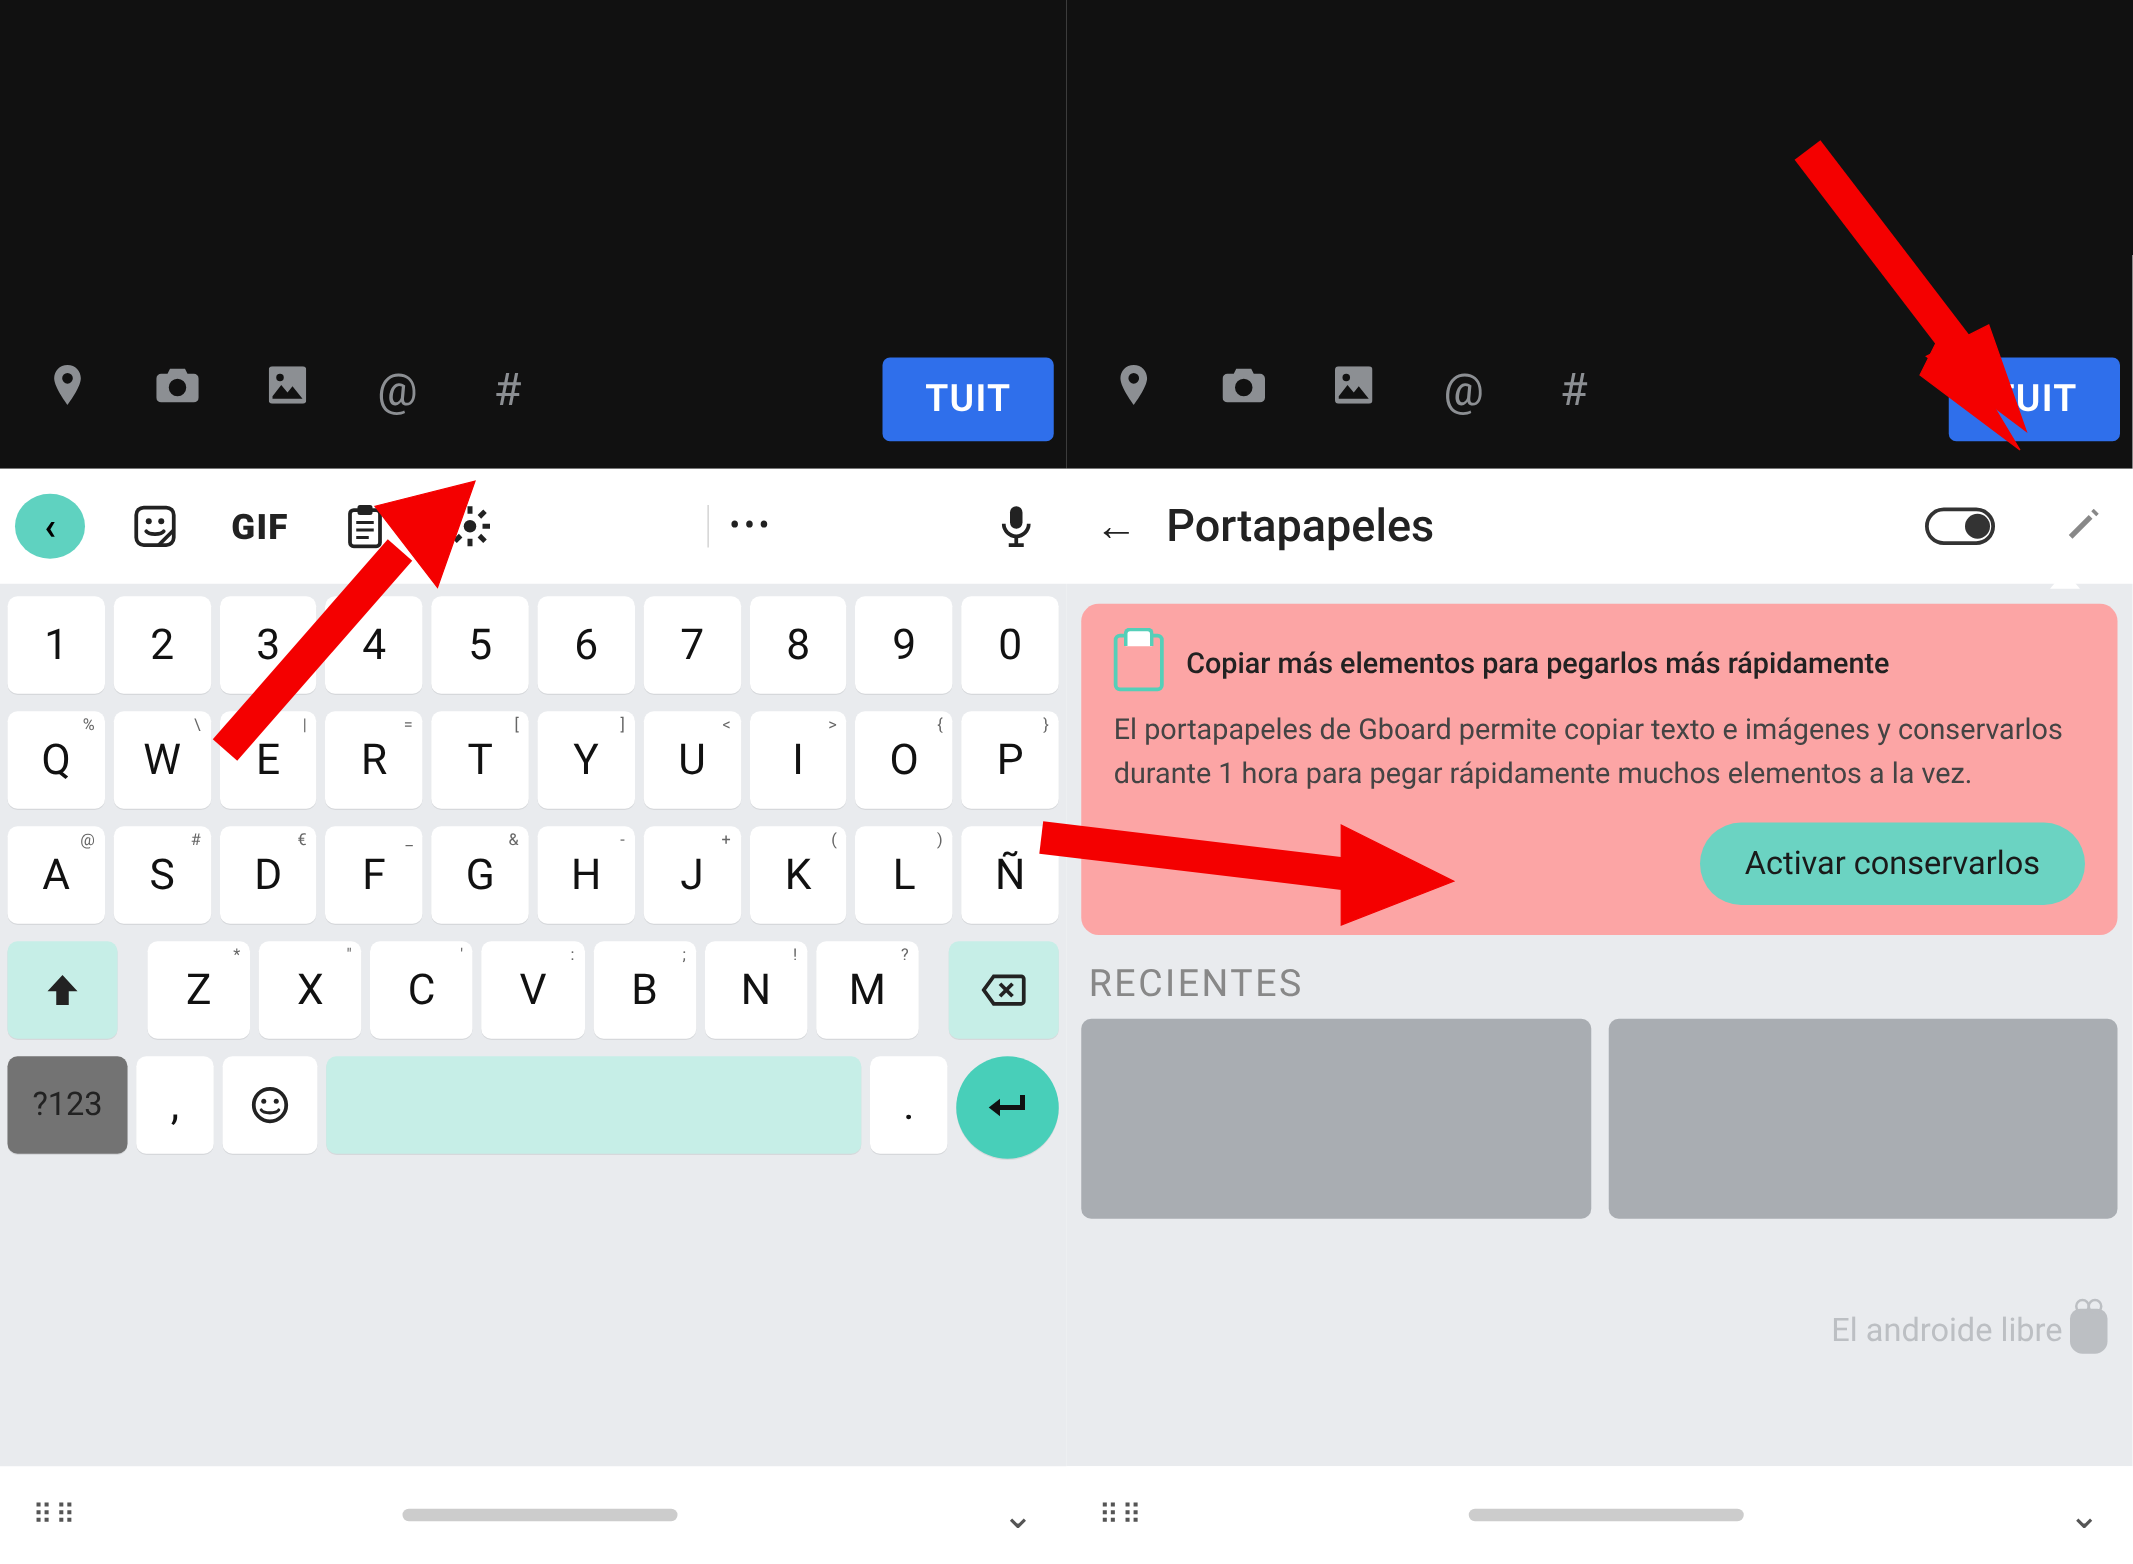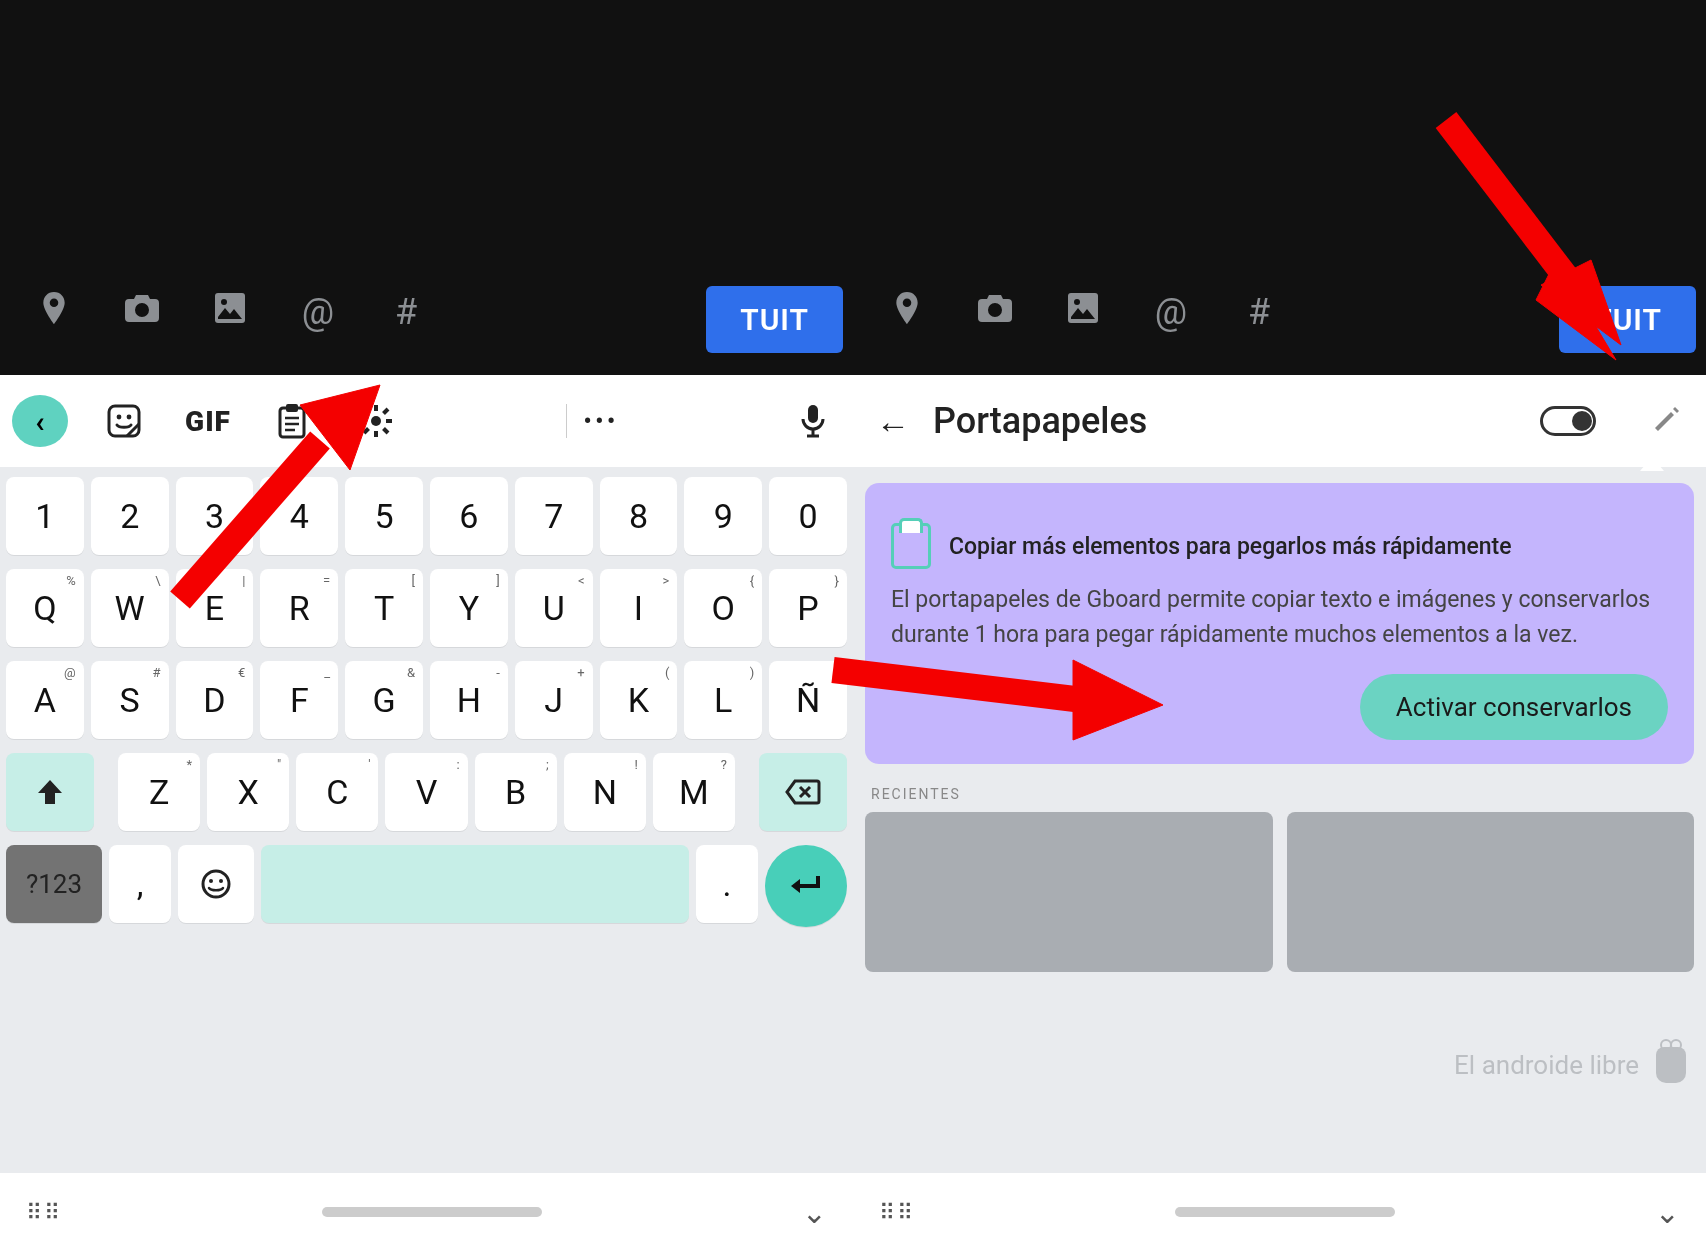--- a/index.html
+++ b/index.html
@@ -32,32 +32,32 @@
   .pill { width: 220px; height: 10px; background: #ccc; border-radius: 10px; margin: 0 auto; }
   .chevdown { font-size: 30px; color: #555; }
 
   
   .clip-header { height: 92px; background: #fff; display: flex; align-items: center; padding: 0 12px; gap: 12px; }
   .clip-title { font-size: 36px; font-weight: 500; color: #222; }
   .pill-toggle { width: 56px; height: 30px; border: 3px solid #333; border-radius: 30px; display: flex; align-items: center; padding: 1px; }
   .pill-knob { width: 20px; height: 20px; background: #333; border-radius: 50%; margin-left: auto; }
   .pencil { color: #888; font-size: 30px; }
   .clip-body { background: #e9ebee; flex: 1; padding: 16px 12px 0 12px; position: relative; }
-  .card { background: #c4b5fd; border-radius: 14px; padding: 40px 26px 24px 26px; }
+  .card { background: #fca5a5; border-radius: 14px; padding: 24px 26px 24px 26px; }
   .card-head { display: flex; align-items: center; gap: 18px; margin-bottom: 14px; }
   .clip-ico { width: 40px; height: 46px; border: 3px solid #55cfb8; border-radius: 5px; position: relative; }
   .clip-ico::before { content:""; position:absolute; top:-8px; left:50%; transform:translateX(-50%); width:18px; height:12px; border:3px solid #55cfb8; border-bottom:none; border-radius:5px 5px 0 0; background:#fff;}
   .card-head-text { font-size: 23px; color: #222; font-weight: 500; }
   .card-body { font-size: 23px; color: #444; line-height: 1.5; margin-bottom: 22px; }
   .activate-btn { background: #6bd3c2; color: #1a1a1a; font-size: 26px; padding: 18px 36px; border-radius: 40px; float: right; }
   .clearfix::after { content:""; display:block; clear:both; }
-  .recent-lbl { font-size: 14px; color: #888; letter-spacing: 2px; margin: 22px 4px 10px 6px; }
+  .recent-lbl { font-size: 30px; color: #888; letter-spacing: 2px; margin: 22px 4px 10px 6px; }
   .recent-row { display: flex; gap: 14px; }
   .recent-tile { flex:1; height: 160px; background: #a9adb2; border-radius: 8px; }
-  .watermark { position: absolute; right: 20px; bottom: 90px; color: #bcbfc3; font-size: 26px; display:flex; align-items:center; gap:17px;}
+  .watermark { position: absolute; right: 20px; bottom: 90px; color: #bcbfc3; font-size: 26px; display:flex; align-items:center; gap:6px;}
   .wm-bug { width:30px; height:36px; background:#bcbfc3; border-radius:8px 8px 10px 10px; position:relative;}
   .wm-bug::before{content:"";position:absolute;top:-8px;left:4px;width:8px;height:8px;border:2px solid #bcbfc3;border-radius:50%;}
   .wm-bug::after{content:"";position:absolute;top:-8px;right:4px;width:8px;height:8px;border:2px solid #bcbfc3;border-radius:50%;}
 
   
   .arrow { position: absolute; pointer-events: none; }
   .arrow svg polygon, .arrow svg line { fill: #f40000; stroke: #f40000; }
 
   .kb-footer2 { height: 78px; background: #fff; display: flex; align-items: center; justify-content: space-between; padding: 0 26px; position:relative;}
 </style>

